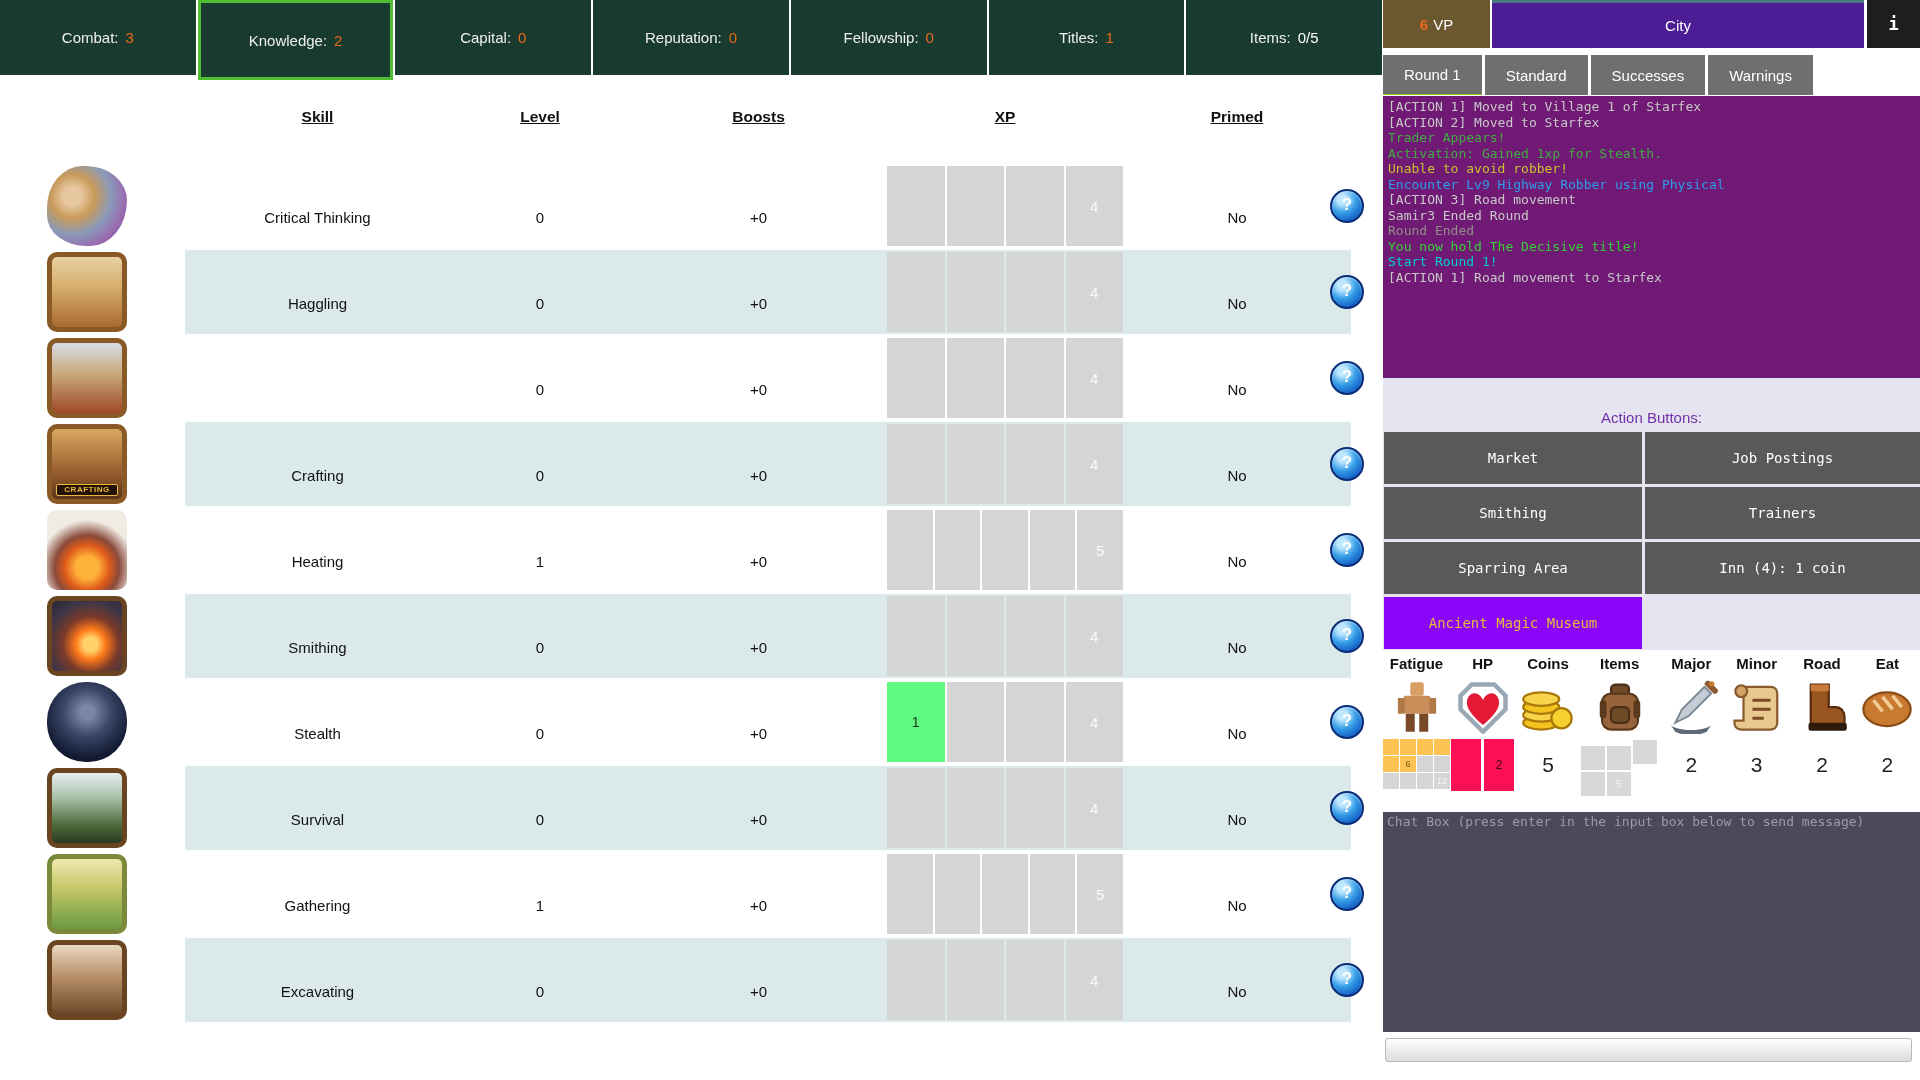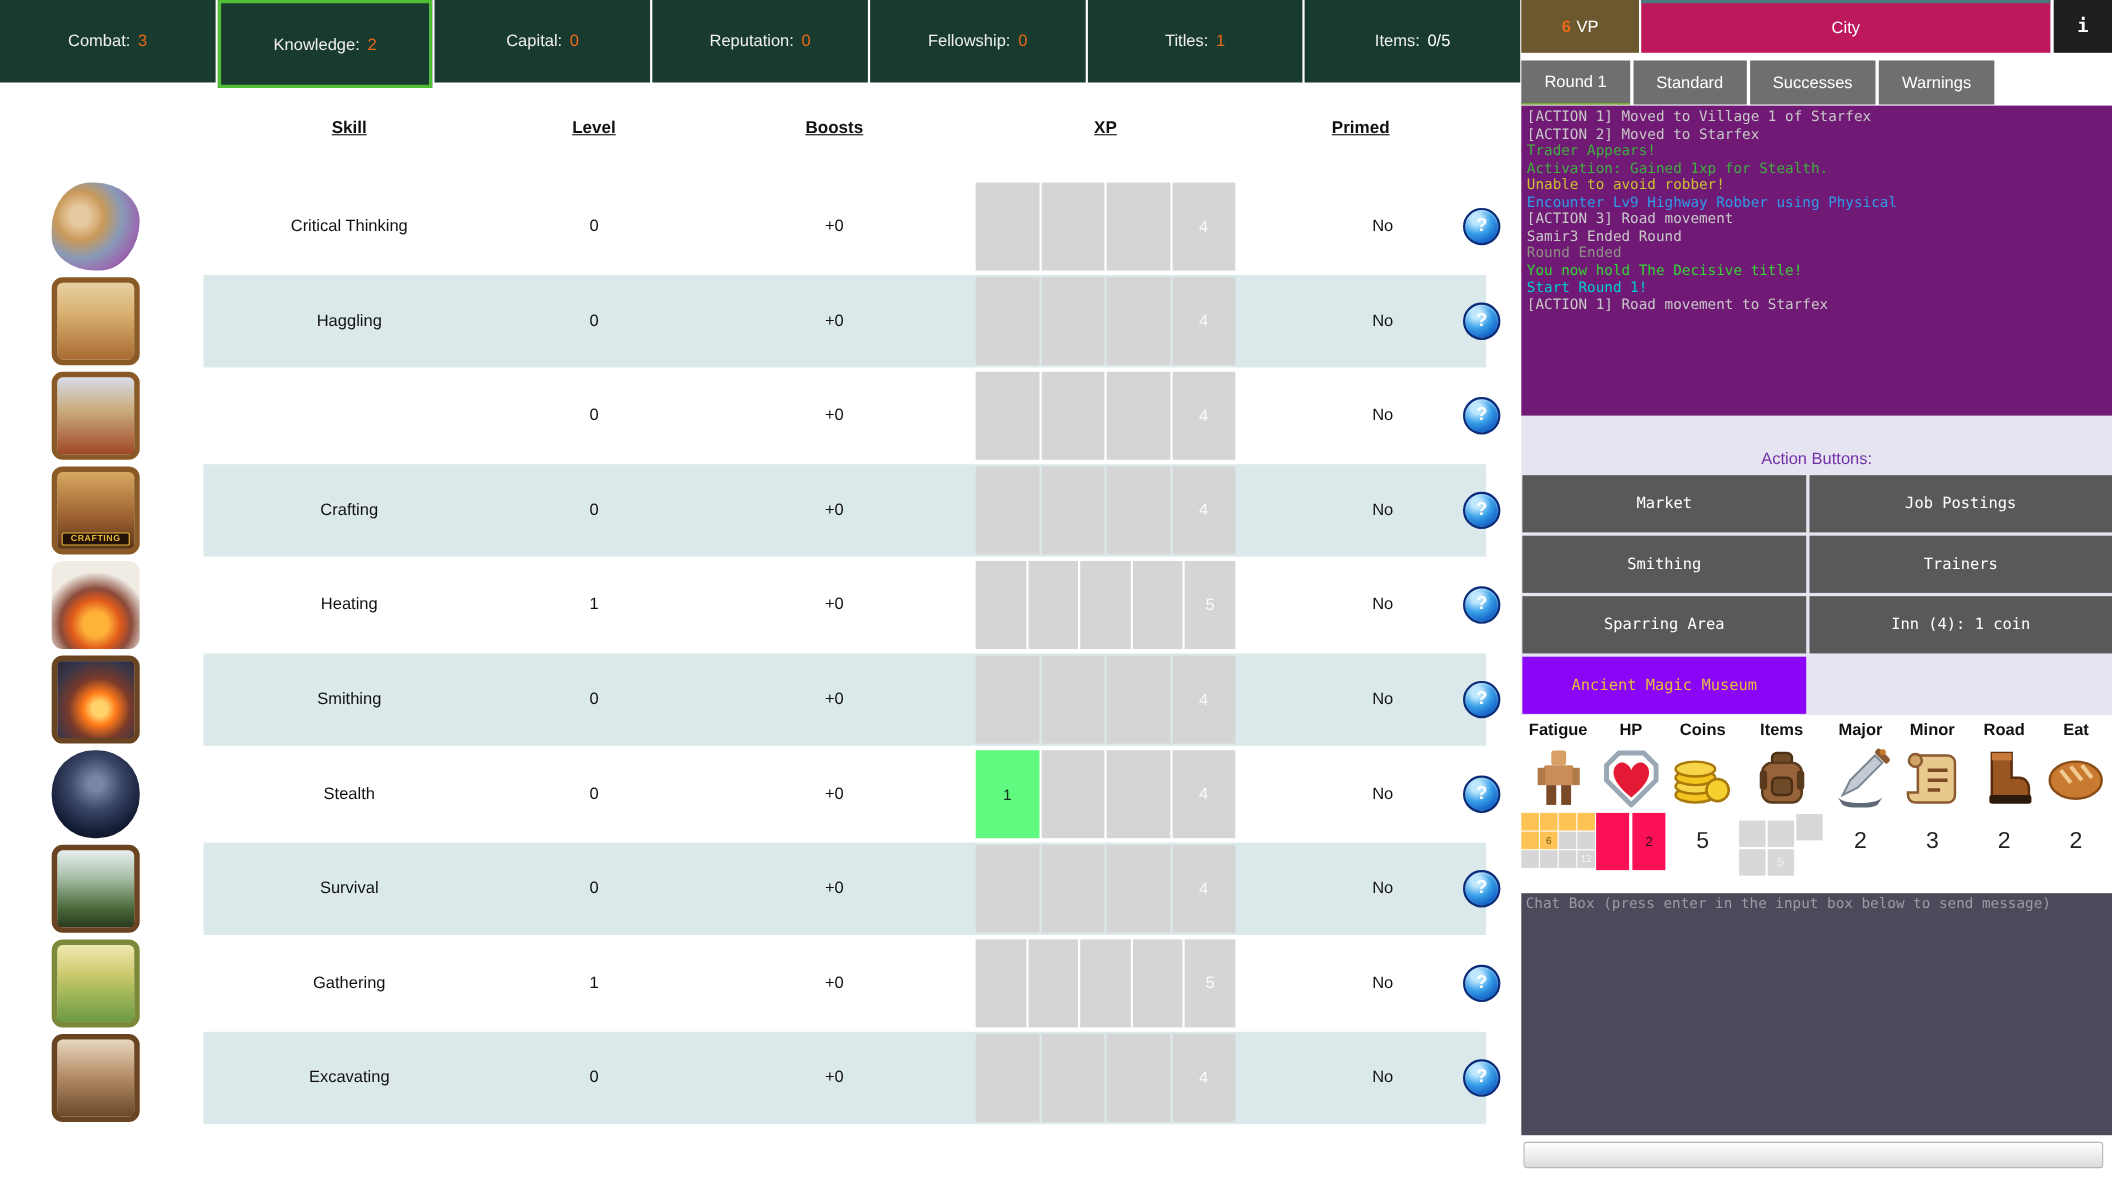--- a/index.html
+++ b/index.html
@@ -17,23 +17,23 @@
 
   
   .th{position:absolute;top:108px;font-weight:bold;text-decoration:underline;font-size:15.5px;
       text-align:center;color:#111;cursor:pointer;}
   .th-skill{left:185px;width:265px;} .th-level{left:450px;width:180px;}
   .th-boosts{left:630px;width:257px;} .th-xp{left:887px;width:236px;} .th-primed{left:1123px;width:228px;}
 
   .rows{position:absolute;top:163px;left:0;width:1382px;}
   .srow{position:relative;height:86px;}
   .shade{position:absolute;left:185px;top:1px;width:1166px;height:84px;background:#dce9eb;}
-  .cell{position:absolute;top:0;height:86px;line-height:86px;text-align:center;font-size:15px;color:#111;}
+  .cell{position:absolute;top:12px;height:86px;line-height:86px;text-align:center;font-size:15px;color:#111;}
   .cell-skill{left:185px;width:265px;} .cell-level{left:450px;width:180px;}
-  .cell-boosts{left:630px;width:257px;} .cell-primed{left:1123px;width:228px;margin-left:20px;}
+  .cell-boosts{left:630px;width:257px;} .cell-primed{left:1123px;width:228px;}
 
   .xp-wrap{position:absolute;left:887px;top:3px;width:236px;height:80px;display:flex;gap:2px;}
   .xp-box{flex:1;background:#d5d5d5;position:relative;}
   .xp-box.filled{background:#61fa80;}
   .xp-label{position:absolute;left:0;right:0;top:50%;transform:translateY(-50%);
             text-align:center;font-size:15px;color:#fafafa;}
   .xp-box.filled .xp-label{color:#14301a;font-size:14px;}
 
   .skill-icon{position:absolute;left:47px;top:3px;width:80px;height:80px;border-radius:10px;box-sizing:border-box;}
   .brain-icon{background:radial-gradient(circle at 32% 38%,#e8c8a0 12%,#c89a5a 30%,#8a9ab8 52%,#9a6ab0 72%,#6a4a8a 90%);
@@ -54,21 +54,21 @@
   .help-icon{position:absolute;left:1330px;top:26px;width:30px;height:30px;border-radius:50%;cursor:pointer;
              background:radial-gradient(circle at 35% 28%,#bfe8ff 0 16%,#39a0e8 45%,#1464c8 75%,#0a3c96);
              border:2px solid #0a2c78;box-shadow:inset 0 1px 2px rgba(255,255,255,.55);
              color:#fff;font-weight:bold;font-size:17px;text-align:center;line-height:28px;}
 
   
   .right-panel{position:absolute;left:1383px;top:0;width:537px;height:1080px;}
   .vp-tab{position:absolute;left:0;top:0;width:107px;height:48px;background:#6b582f;color:#fff;
           display:flex;align-items:center;justify-content:center;gap:5px;font-size:15px;cursor:pointer;}
   .vp-value{color:#e86a1a;font-weight:bold;}
-  .city-tab{position:absolute;left:109px;top:0;width:372px;height:45px;background:#be185d;
+  .city-tab{position:absolute;left:109px;top:0;width:372px;height:45px;background:#4c1d95;
             border-top:3px solid #497a7e;color:#fff;font-size:15px;display:flex;align-items:center;
             justify-content:center;cursor:pointer;}
   .info-btn{position:absolute;left:484px;top:0;width:53px;height:48px;background:#1e1e1e;color:#fff;
             font-family:"DejaVu Sans Mono",monospace;font-weight:bold;font-size:17px;
             display:flex;align-items:center;justify-content:center;cursor:pointer;}
   .subtabs{position:absolute;left:0;top:55px;height:40px;display:flex;gap:3px;}
   .subtab{background:#6f6f6f;color:#fff;font-size:15px;padding:0 21px;display:flex;align-items:center;
           justify-content:center;box-sizing:border-box;cursor:pointer;}
   .subtab.selected{border-bottom:1px solid #84cc16;}
 

